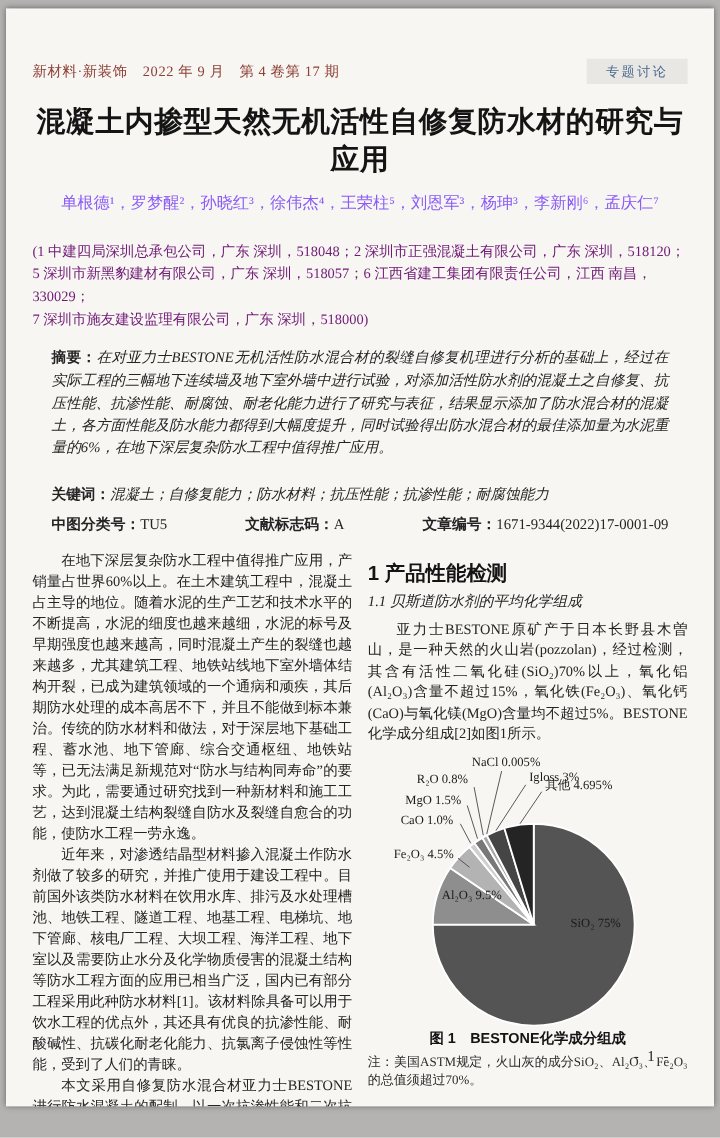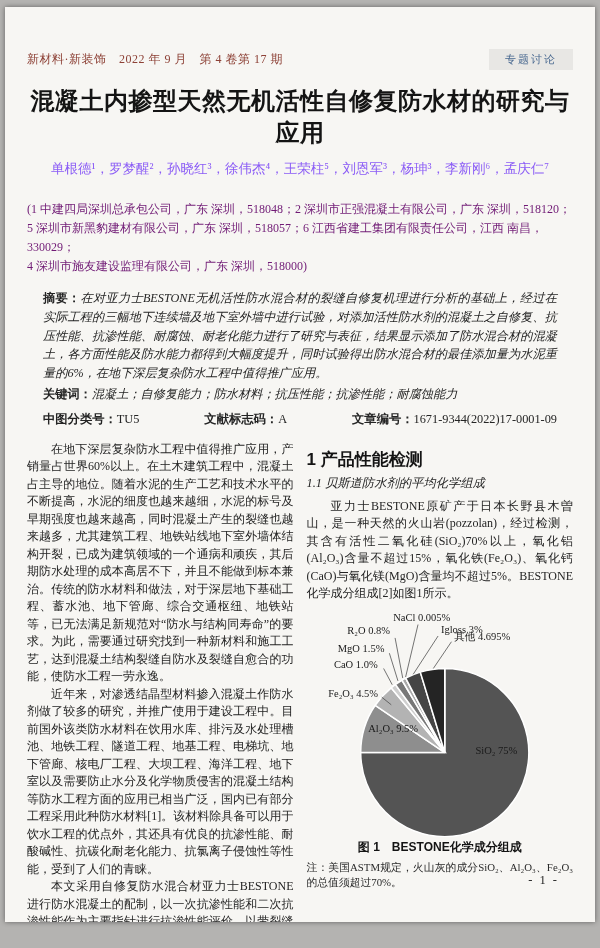--- a/index.html
+++ b/index.html
@@ -21,21 +21,21 @@
   .title{
     text-align:center;margin-top:15px;font-family:"Liberation Sans",sans-serif;
     font-weight:700;font-size:24px;color:#141414;letter-spacing:.5px;
   }
   .authors{text-align:center;font-size:13.5px;margin-top:11px;color:#8b5cf6;}
   .affil{text-align:left;font-size:12px;line-height:19px;margin-top:22px;color:#701a75;}
   
   .abs{margin:13px 16px 0;font-size:12.2px;line-height:18.8px;text-align:justify;}
   .kai{font-style:italic;}
   .blabel{font-weight:700;font-style:normal;font-family:"Liberation Sans",sans-serif;}
-  .kw{margin:2px 16px 0;font-size:12.2px;line-height:18.8px;}
+  .kw{margin:20px 16px 0;font-size:12.2px;line-height:18.8px;}
   .meta{display:flex;justify-content:space-between;margin:7px 16px 0;font-size:12.3px;}
   
   .cols{display:flex;gap:13px;margin-top:13px;}
   .col{width:50%;font-size:12px;line-height:17.5px;text-align:justify;}
   .col p{margin:0;text-indent:2em;}
   .col p.cont{text-indent:0;}
   .h2{font-family:"Liberation Sans",sans-serif;font-weight:700;font-size:17px;
       margin:10px 0 7px;text-indent:0;color:#141414;}
   .h3{font-style:italic;font-size:12.3px;margin:0 0 5px;text-indent:0;}
   
@@ -57,21 +57,21 @@
     <span class="badge">专题讨论</span>
   </div>
 
   <div class="title">混凝土内掺型天然无机活性自修复防水材的研究与应用</div>
 
   <div class="authors">单根德¹，罗梦醒²，孙晓红³，徐伟杰⁴，王荣柱⁵，刘恩军³，杨珅³，李新刚⁶，孟庆仁⁷</div>
 
   <div class="affil">
     <div>(1 中建四局深圳总承包公司，广东 深圳，518048；2 深圳市正强混凝土有限公司，广东 深圳，518120；</div>
     <div>5 深圳市新黑豹建材有限公司，广东 深圳，518057；6 江西省建工集团有限责任公司，江西 南昌，330029；</div>
-    <div>4 深圳市施友建设监理有限公司，广东 深圳，518000)</div>
+    <div>7 深圳市施友建设监理有限公司，广东 深圳，518000)</div>
   </div>
 
   <div class="abs">
     <span class="blabel">摘要：</span><span class="kai">在对亚力士BESTONE无机活性防水混合材的裂缝自修复机理进行分析的基础上，经过在实际工程的三幅地下连续墙及地下室外墙中进行试验，对添加活性防水剂的混凝土之自修复、抗压性能、抗渗性能、耐腐蚀、耐老化能力进行了研究与表征，结果显示添加了防水混合材的混凝土，各方面性能及防水能力都得到大幅度提升，同时试验得出防水混合材的最佳添加量为水泥重量的6%，在地下深层复杂防水工程中值得推广应用。</span>
   </div>
 
   <div class="kw">
     <span class="blabel">关键词：</span><span class="kai">混凝土；自修复能力；防水材料；抗压性能；抗渗性能；耐腐蚀能力</span>
   </div>
 

